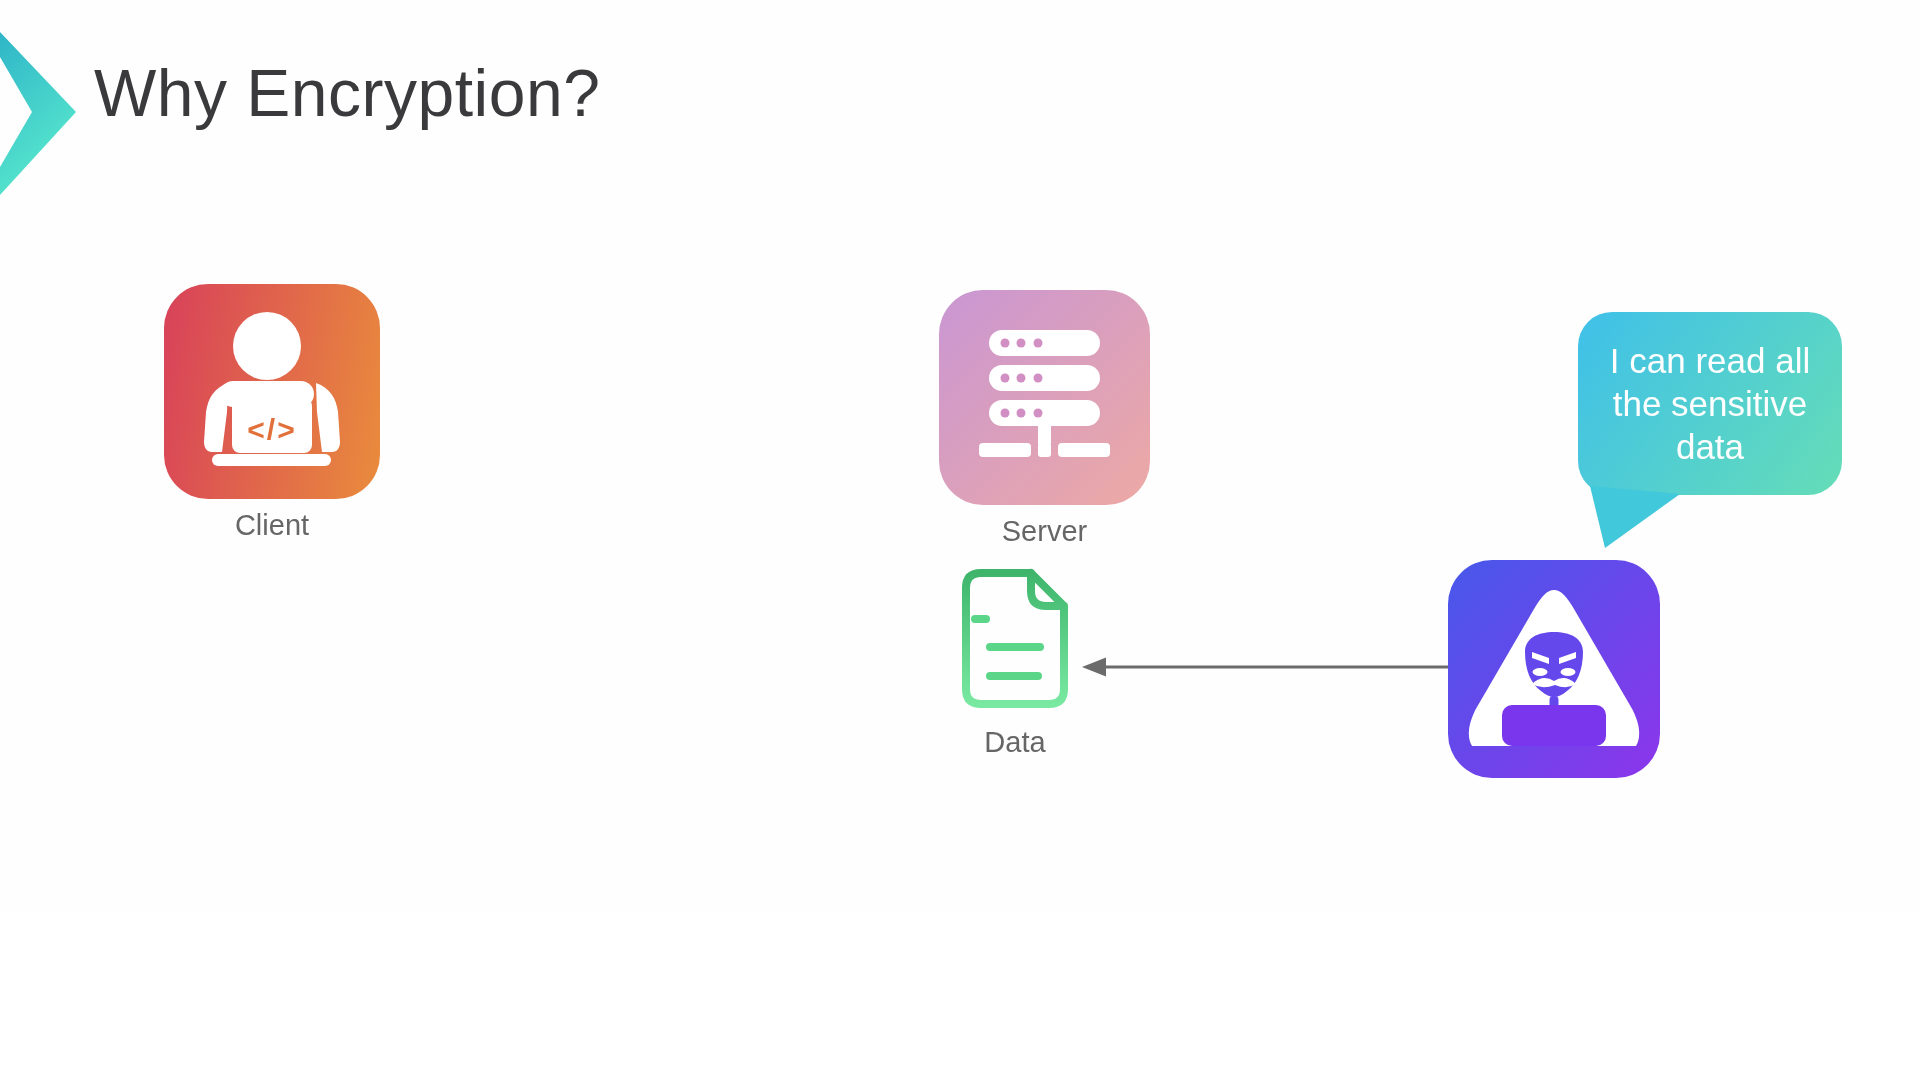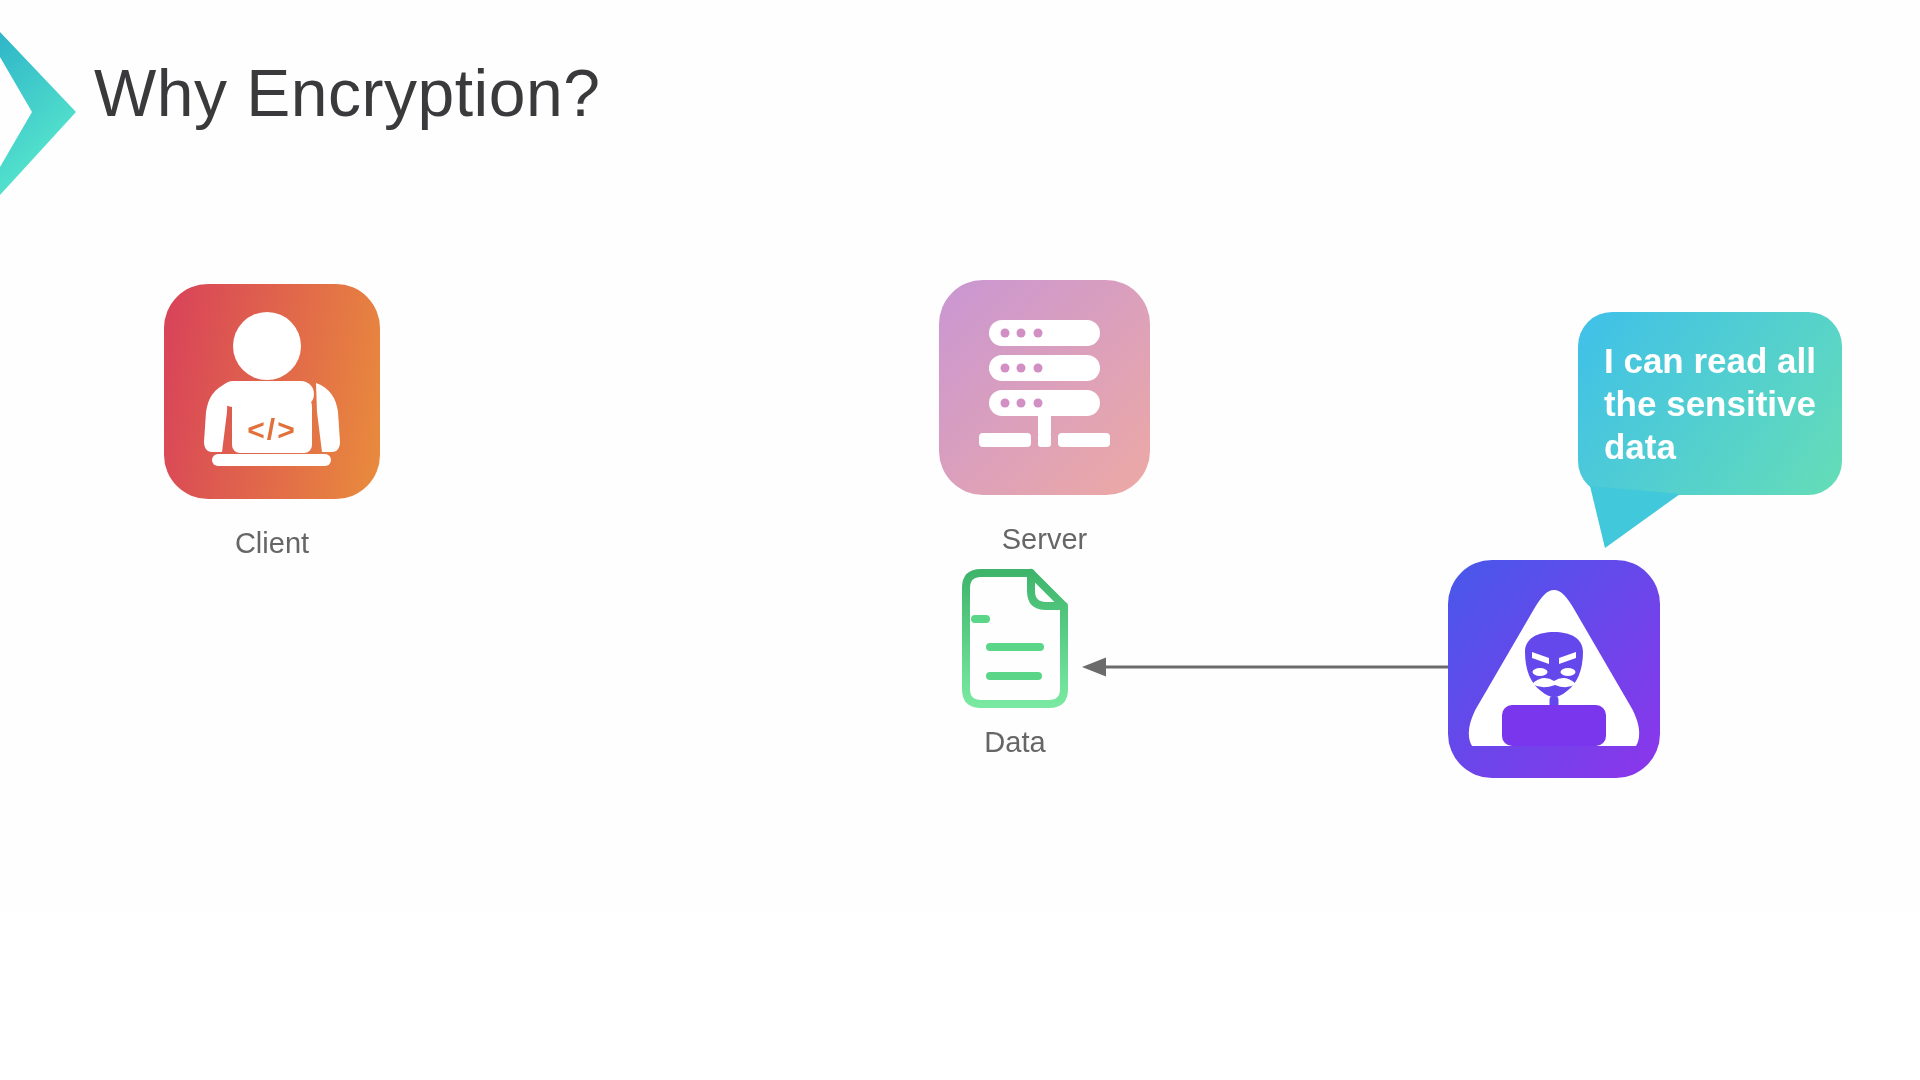--- a/index.html
+++ b/index.html
@@ -26,40 +26,40 @@
   .tile-server{
     width:211px;height:215px;
     background:linear-gradient(135deg,var(--server_gradient-0,#c996d3),var(--server_gradient-1,#eda9a4));
   }
   .tile-hacker{
     width:212px;height:218px;
     background:linear-gradient(135deg,var(--hacker_gradient-0,#4758ea),var(--hacker_gradient-1,#8c35ea));
   }
   .tile svg{display:block;}
   .node-label{
-    margin-top:28px;
+    margin-top:10px;
     font-size:29px;
     color:var(--label_text,#666666);
   }
   .node-client{left:164px;top:284px;width:216px;}
-  .node-server{left:897px;top:280px;width:211px;padding-left:42px;}
+  .node-server{left:897px;top:290px;width:211px;padding-left:42px;}
   .node-data{left:958px;top:568px;width:114px;}
   .node-data .node-label{margin-top:12px;}
   .node-hacker{left:1448px;top:560px;width:212px;}
   .arrow-svg{position:absolute;left:1080px;top:650px;}
   .bubble{
     position:absolute;left:1578px;top:312px;
     width:264px;height:183px;border-radius:34px;
     background:linear-gradient(125deg,var(--bubble_gradient-0,#3fc0e9),var(--bubble_gradient-1,#65ddb7));
     display:flex;align-items:center;justify-content:center;
   }
   .bubble-text{
     color:var(--bubble_text,#ffffff);
-    font-size:35px;line-height:43px;font-weight:700;
-    text-align:left;white-space:pre-line;
+    font-size:35px;line-height:43px;font-weight:400;
+    text-align:center;white-space:pre-line;
   }
   .bubble-tail{position:absolute;left:1586px;top:484px;}
   .footer{
     position:absolute;left:43px;top:1016px;
     font-size:26px;color:var(--footer_text,#58585a);
   }
   .code-glyph{font-family:"Liberation Sans","DejaVu Sans",sans-serif;font-weight:bold;}
 </style>
 </head>
 <body>

